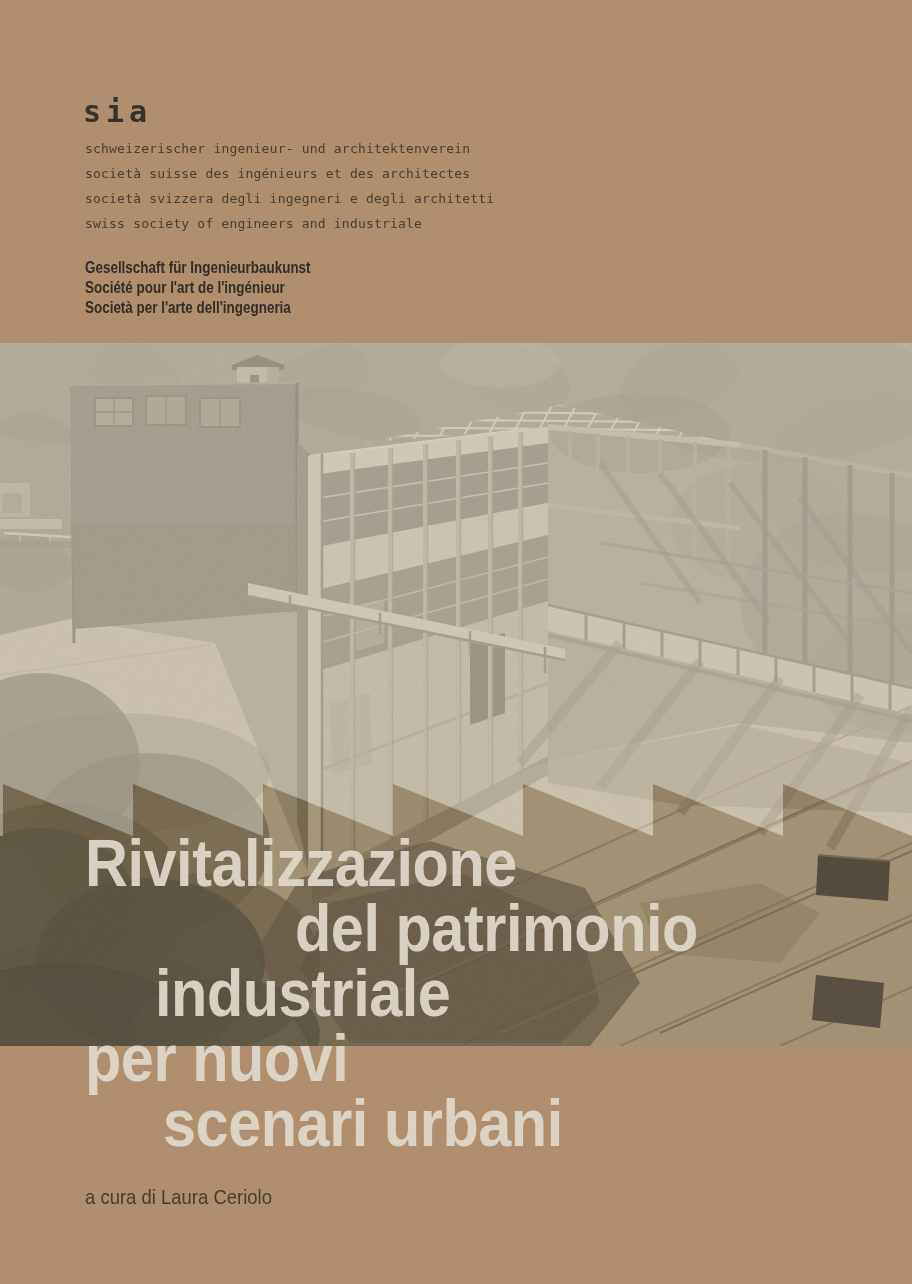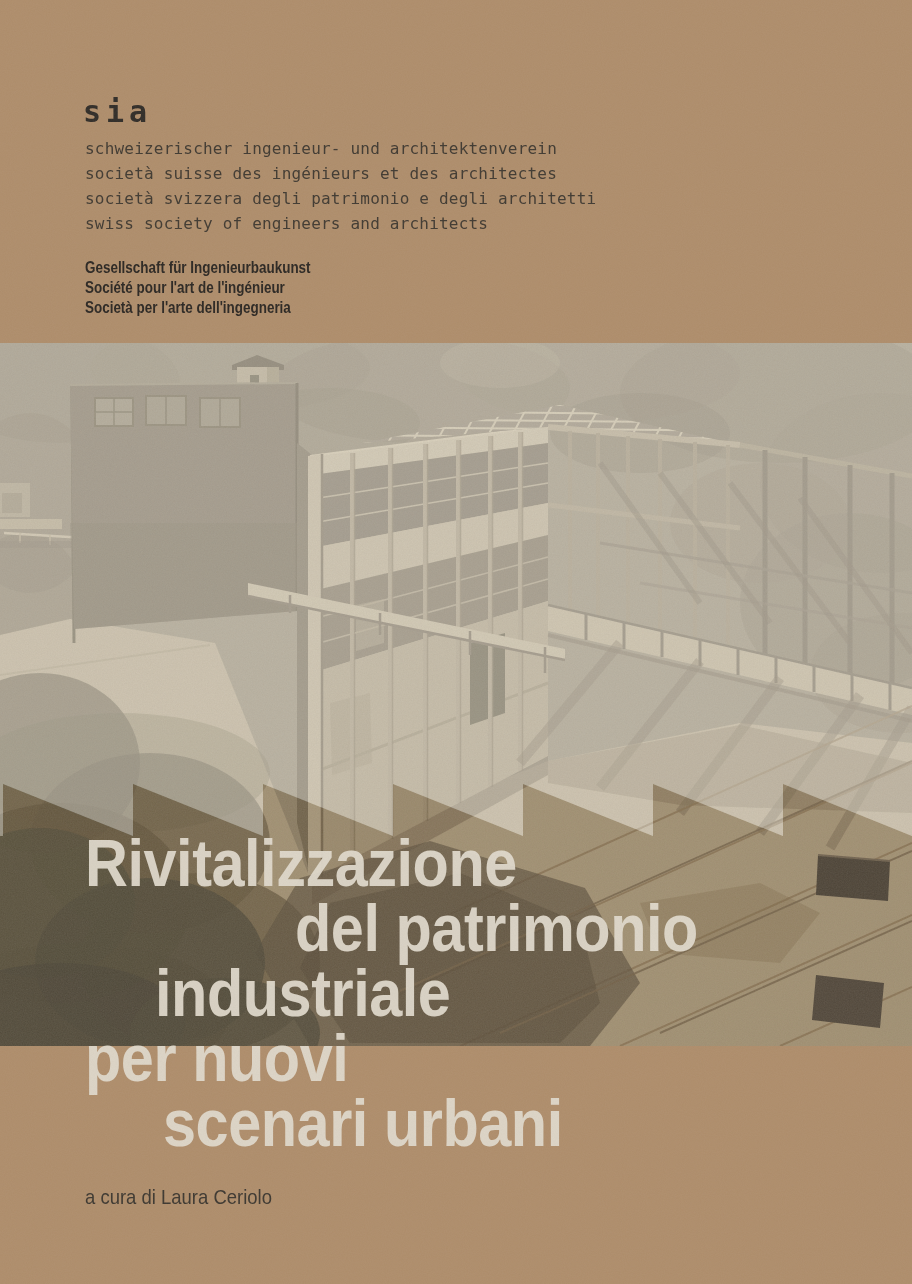--- a/index.html
+++ b/index.html
@@ -10,21 +10,21 @@
   }
   .abs{position:absolute;}
   
   .sia{
     left:83px;top:94px;
     font-family:"DejaVu Sans Mono",monospace;font-weight:700;font-size:30px;
     letter-spacing:5px;color:#2d2925;line-height:36px;
   }
   .org{
     left:85px;top:136px;
-    font-family:"DejaVu Sans Mono",monospace;font-size:16px;font-weight:400;
+    font-family:"DejaVu Sans Mono",monospace;font-size:13px;font-weight:400;
     letter-spacing:.2px;color:#3d372f;line-height:25px;white-space:nowrap;
   }
   .soc{
     left:85px;top:258px;
     font-weight:700;font-size:16px;color:#282420;line-height:20px;
     transform:scaleX(.84);transform-origin:0 0;white-space:nowrap;
   }
   
   .photo{left:0;top:343px;width:912px;height:703px;}
   .photo svg{display:block;}
@@ -50,22 +50,22 @@
 </head>
 <body>
 
 <div class="cover">
 
   <div class="abs sia">sia</div>
 
   <div class="abs org">
     <div>schweizerischer ingenieur- und architektenverein</div>
     <div>società suisse des ingénieurs et des architectes</div>
-    <div>società svizzera degli patrimonio e degli architetti</div>
-    <div>swiss society of engineers and architects</div>
+    <div>società svizzera degli ingegneri e degli architetti</div>
+    <div>swiss society of engineers and industriale</div>
   </div>
 
   <div class="abs soc">
     <div>Gesellschaft für Ingenieurbaukunst</div>
     <div>Société pour l'art de l'ingénieur</div>
     <div>Società per l'arte dell'ingegneria</div>
   </div>
 
   <div class="abs photo">
   <svg width="912" height="703" viewBox="0 0 912 703" xmlns="http://www.w3.org/2000/svg" aria-hidden="true">

